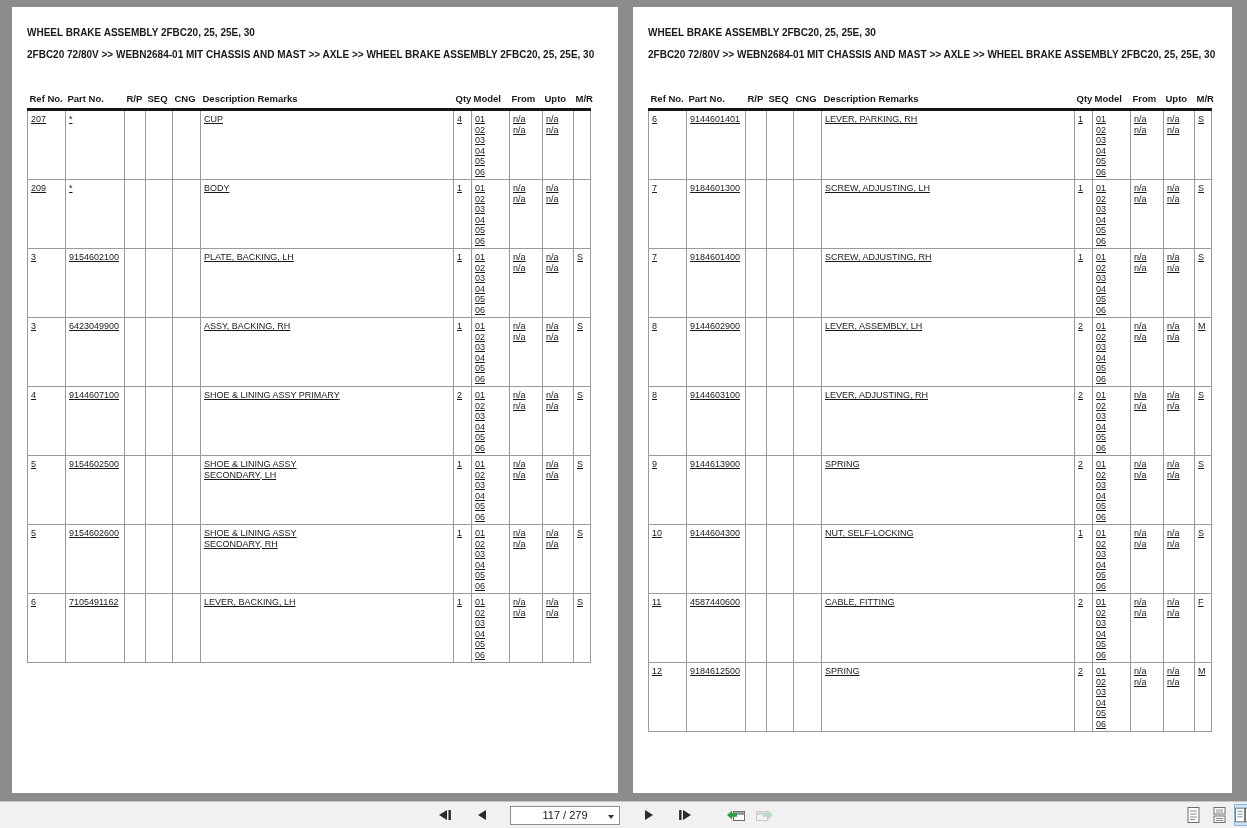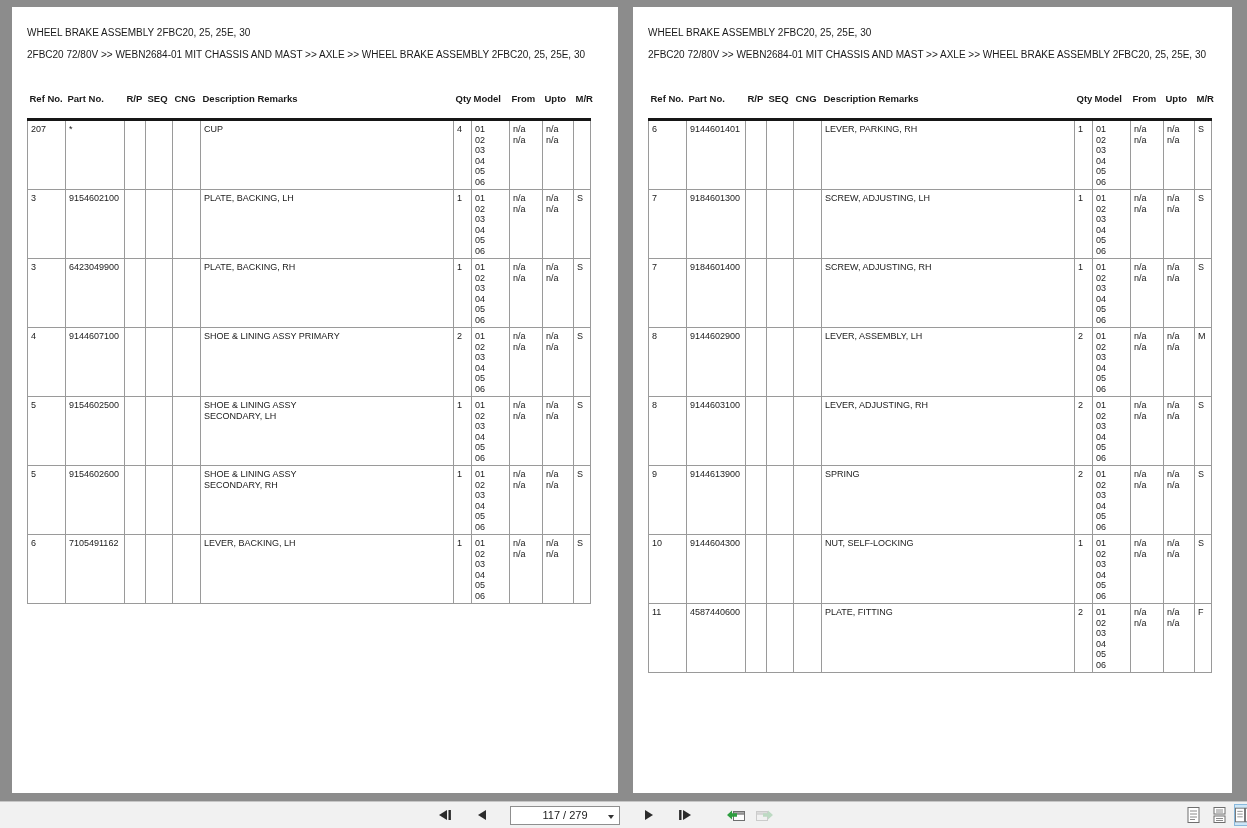--- a/index.html
+++ b/index.html
@@ -3,29 +3,29 @@
 <meta charset="utf-8">
 <style>
   * { margin:0; padding:0; box-sizing:border-box; }
   html,body { width:1247px; height:828px; overflow:hidden; }
   body { background:#8c8c8c; font-family:"Liberation Sans", sans-serif; color:#1a1a1a; position:relative; }
 
   .page { position:absolute; top:7px; height:786px; background:#ffffff; }
   .page-left  { left:12px;  width:606px; }
   .page-right { left:633px; width:599px; }
 
-  .page-title    { position:absolute; top:20px; left:15px; font-size:10px; font-weight:normal; white-space:nowrap; }
-  .breadcrumb    { position:absolute; top:42px; left:15px; font-size:10px; font-weight:normal; white-space:nowrap; }
+  .page-title    { position:absolute; top:20px; left:15px; font-size:10px; font-weight:bold; white-space:nowrap; }
+  .breadcrumb    { position:absolute; top:42px; left:15px; font-size:10px; font-weight:bold; white-space:nowrap; }
 
   table.parts { position:absolute; top:84px; left:15px; width:563px; border-collapse:collapse; table-layout:fixed; }
-  table.parts th { font-size:9.5px; font-weight:bold; text-align:left; padding:2px 1px 14px 2px;
+  table.parts th { font-size:9.5px; font-weight:bold; text-align:left; padding:2px 1px 4px 2px;
                    border-bottom:3px solid #161616; white-space:nowrap; overflow:visible; }
   table.parts td { border:1px solid #9a9a9a; vertical-align:top; font-size:9px; line-height:10.5px;
                    padding:3px 2px 2px 3px; white-space:pre-line; overflow:hidden; }
-  table.parts tbody tr { height:67px; }
+  table.parts tbody tr { height:67px;text-decoration:underline; }
 
   .toolbar { position:absolute; left:0; bottom:0; width:1247px; height:27px; background:#f1f1f1;
              border-top:1px solid #c6c6c6; }
   .navgroup { position:absolute; left:436px; top:0; height:26px; display:flex; align-items:center; gap:21px; }
   .tbtn { background:transparent; border:1px solid transparent; width:18px; height:20px;
           display:flex; align-items:center; justify-content:center; padding:0; cursor:pointer; }
   .tbtn.narrow { width:14px; }
   .page-combo { width:110px; height:19px; background:#ffffff; border:1px solid #8f8f8f;
                 display:flex; align-items:center; justify-content:center; font-size:11px; position:relative; cursor:pointer; }
   .combo-arrow { position:absolute; right:5px; top:8px; width:0; height:0;
@@ -77,20 +77,40 @@
 04
 05
 06</td>
           <td>n/a
 n/a</td>
           <td>n/a
 n/a</td>
           <td></td>
         </tr>
         <tr>
+          <td>209</td>
+          <td>*</td>
+          <td></td>
+          <td></td>
+          <td></td>
+          <td>BODY</td>
+          <td>1</td>
+          <td>01
+02
+03
+04
+05
+06</td>
+          <td>n/a
+n/a</td>
+          <td>n/a
+n/a</td>
+          <td></td>
+        </tr>
+        <tr>
           <td>3</td>
           <td>9154602100</td>
           <td></td>
           <td></td>
           <td></td>
           <td>PLATE, BACKING, LH</td>
           <td>1</td>
           <td>01
 02
 03
@@ -102,21 +122,21 @@
           <td>n/a
 n/a</td>
           <td>S</td>
         </tr>
         <tr>
           <td>3</td>
           <td>6423049900</td>
           <td></td>
           <td></td>
           <td></td>
-          <td>PLATE, BACKING, RH</td>
+          <td>ASSY, BACKING, RH</td>
           <td>1</td>
           <td>01
 02
 03
 04
 05
 06</td>
           <td>n/a
 n/a</td>
           <td>n/a
@@ -368,33 +388,53 @@
           <td>n/a
 n/a</td>
           <td>S</td>
         </tr>
         <tr>
           <td>11</td>
           <td>4587440600</td>
           <td></td>
           <td></td>
           <td></td>
-          <td>PLATE, FITTING</td>
+          <td>CABLE, FITTING</td>
           <td>2</td>
           <td>01
 02
 03
 04
 05
 06</td>
           <td>n/a
 n/a</td>
           <td>n/a
 n/a</td>
           <td>F</td>
+        </tr>
+        <tr>
+          <td>12</td>
+          <td>9184612500</td>
+          <td></td>
+          <td></td>
+          <td></td>
+          <td>SPRING</td>
+          <td>2</td>
+          <td>01
+02
+03
+04
+05
+06</td>
+          <td>n/a
+n/a</td>
+          <td>n/a
+n/a</td>
+          <td>M</td>
         </tr>
       </tbody>
     </table>
 </div>
 
 <div class="toolbar">
   <div class="navgroup">
     <button class="tbtn" title="">
       <svg width="16" height="12" viewBox="0 0 16 12">
         <polygon points="10,1 2,6 10,11" fill="#2b2b2b"></polygon>

